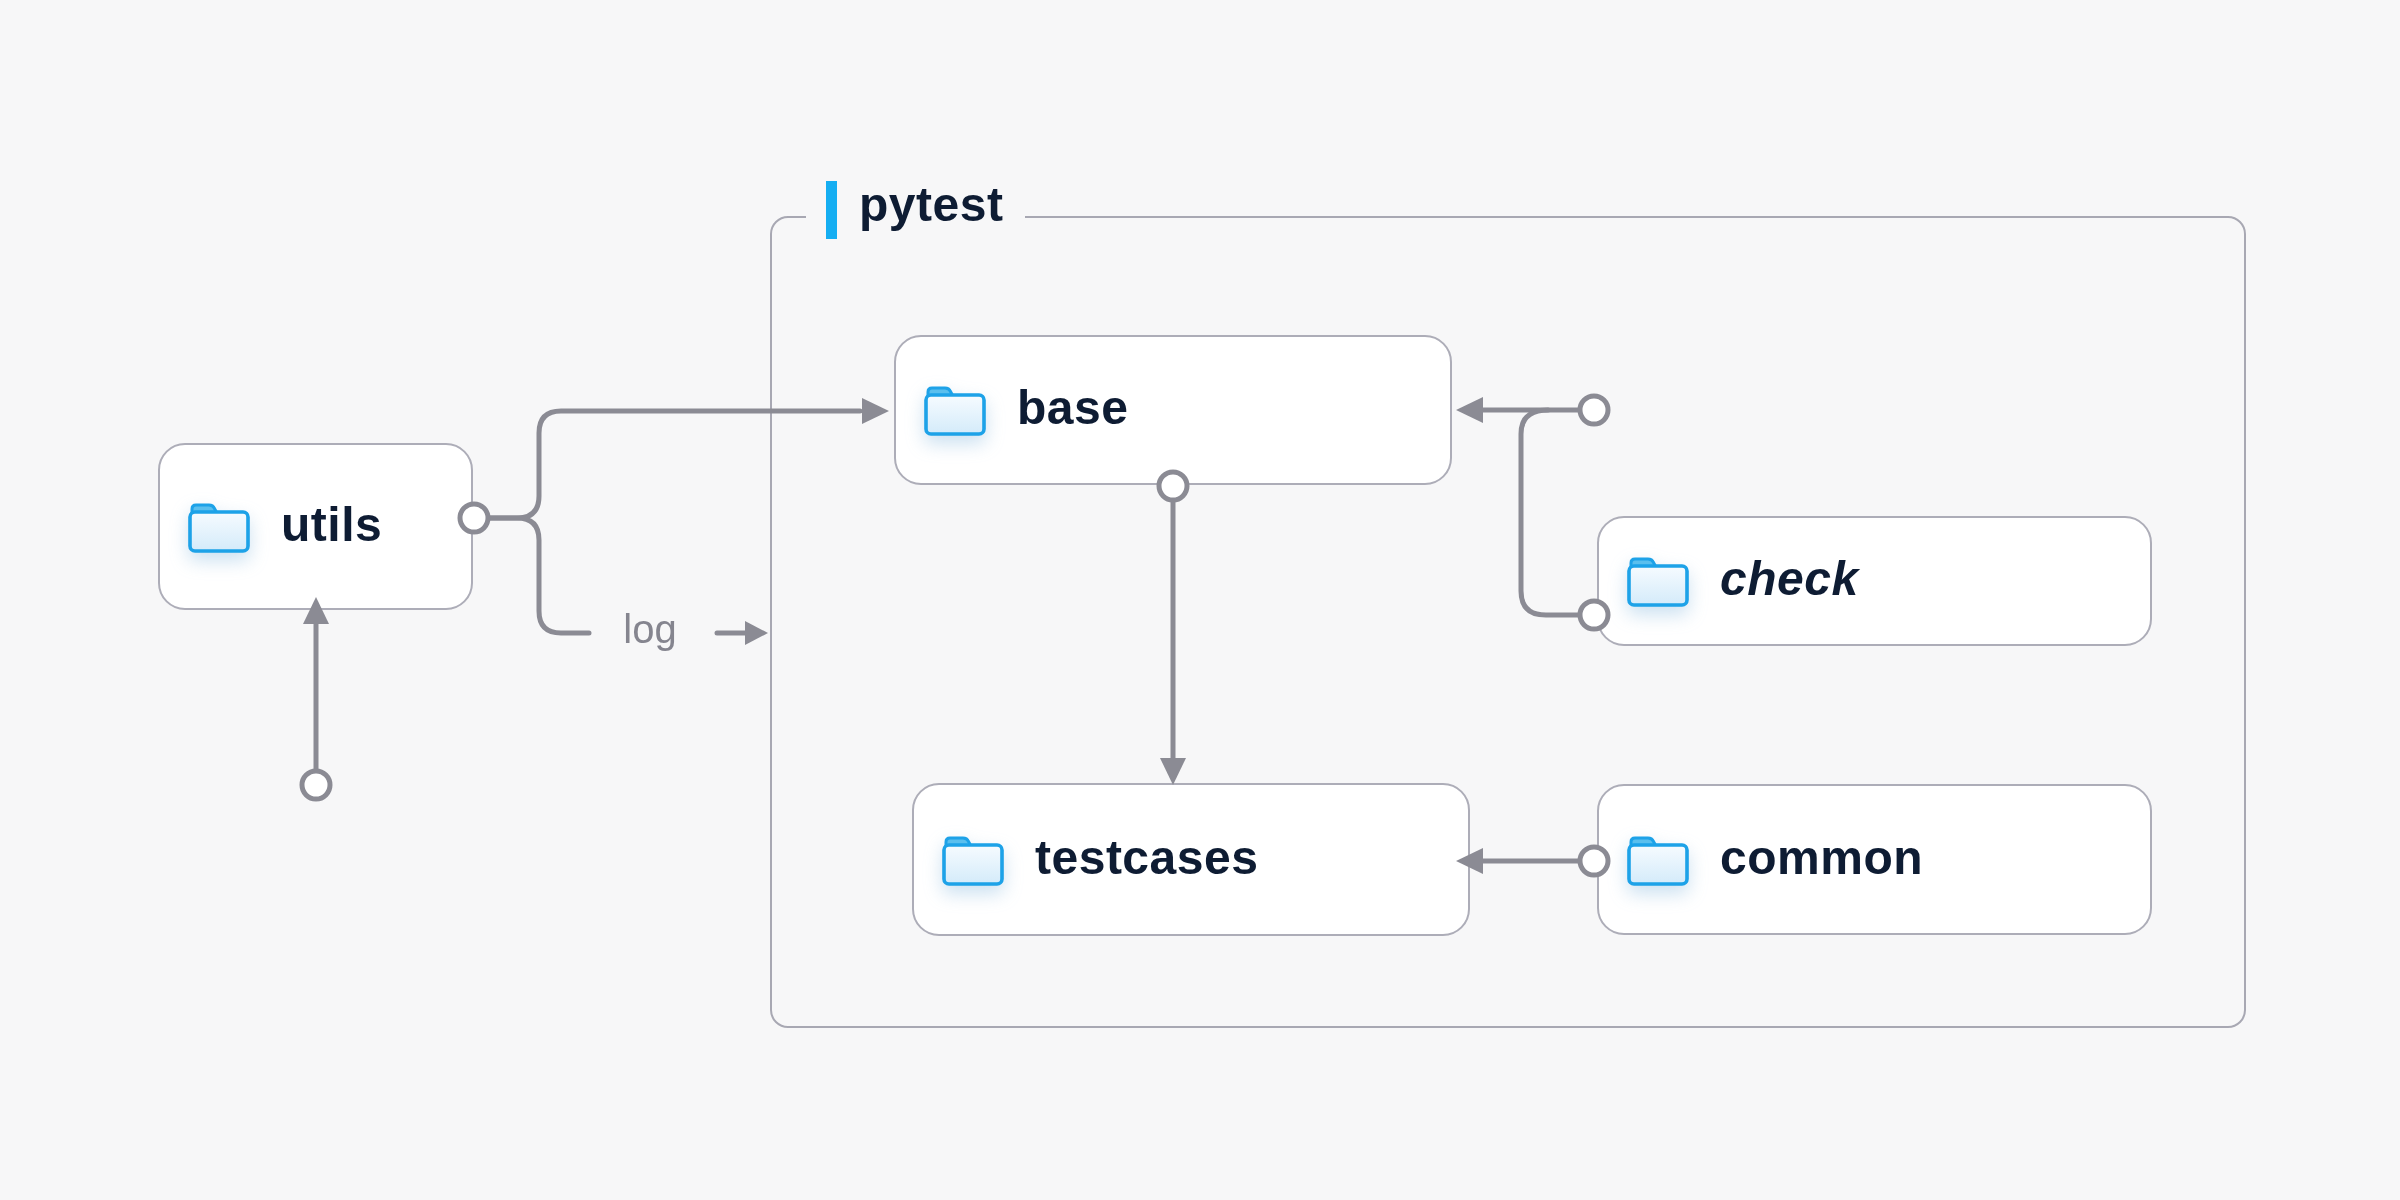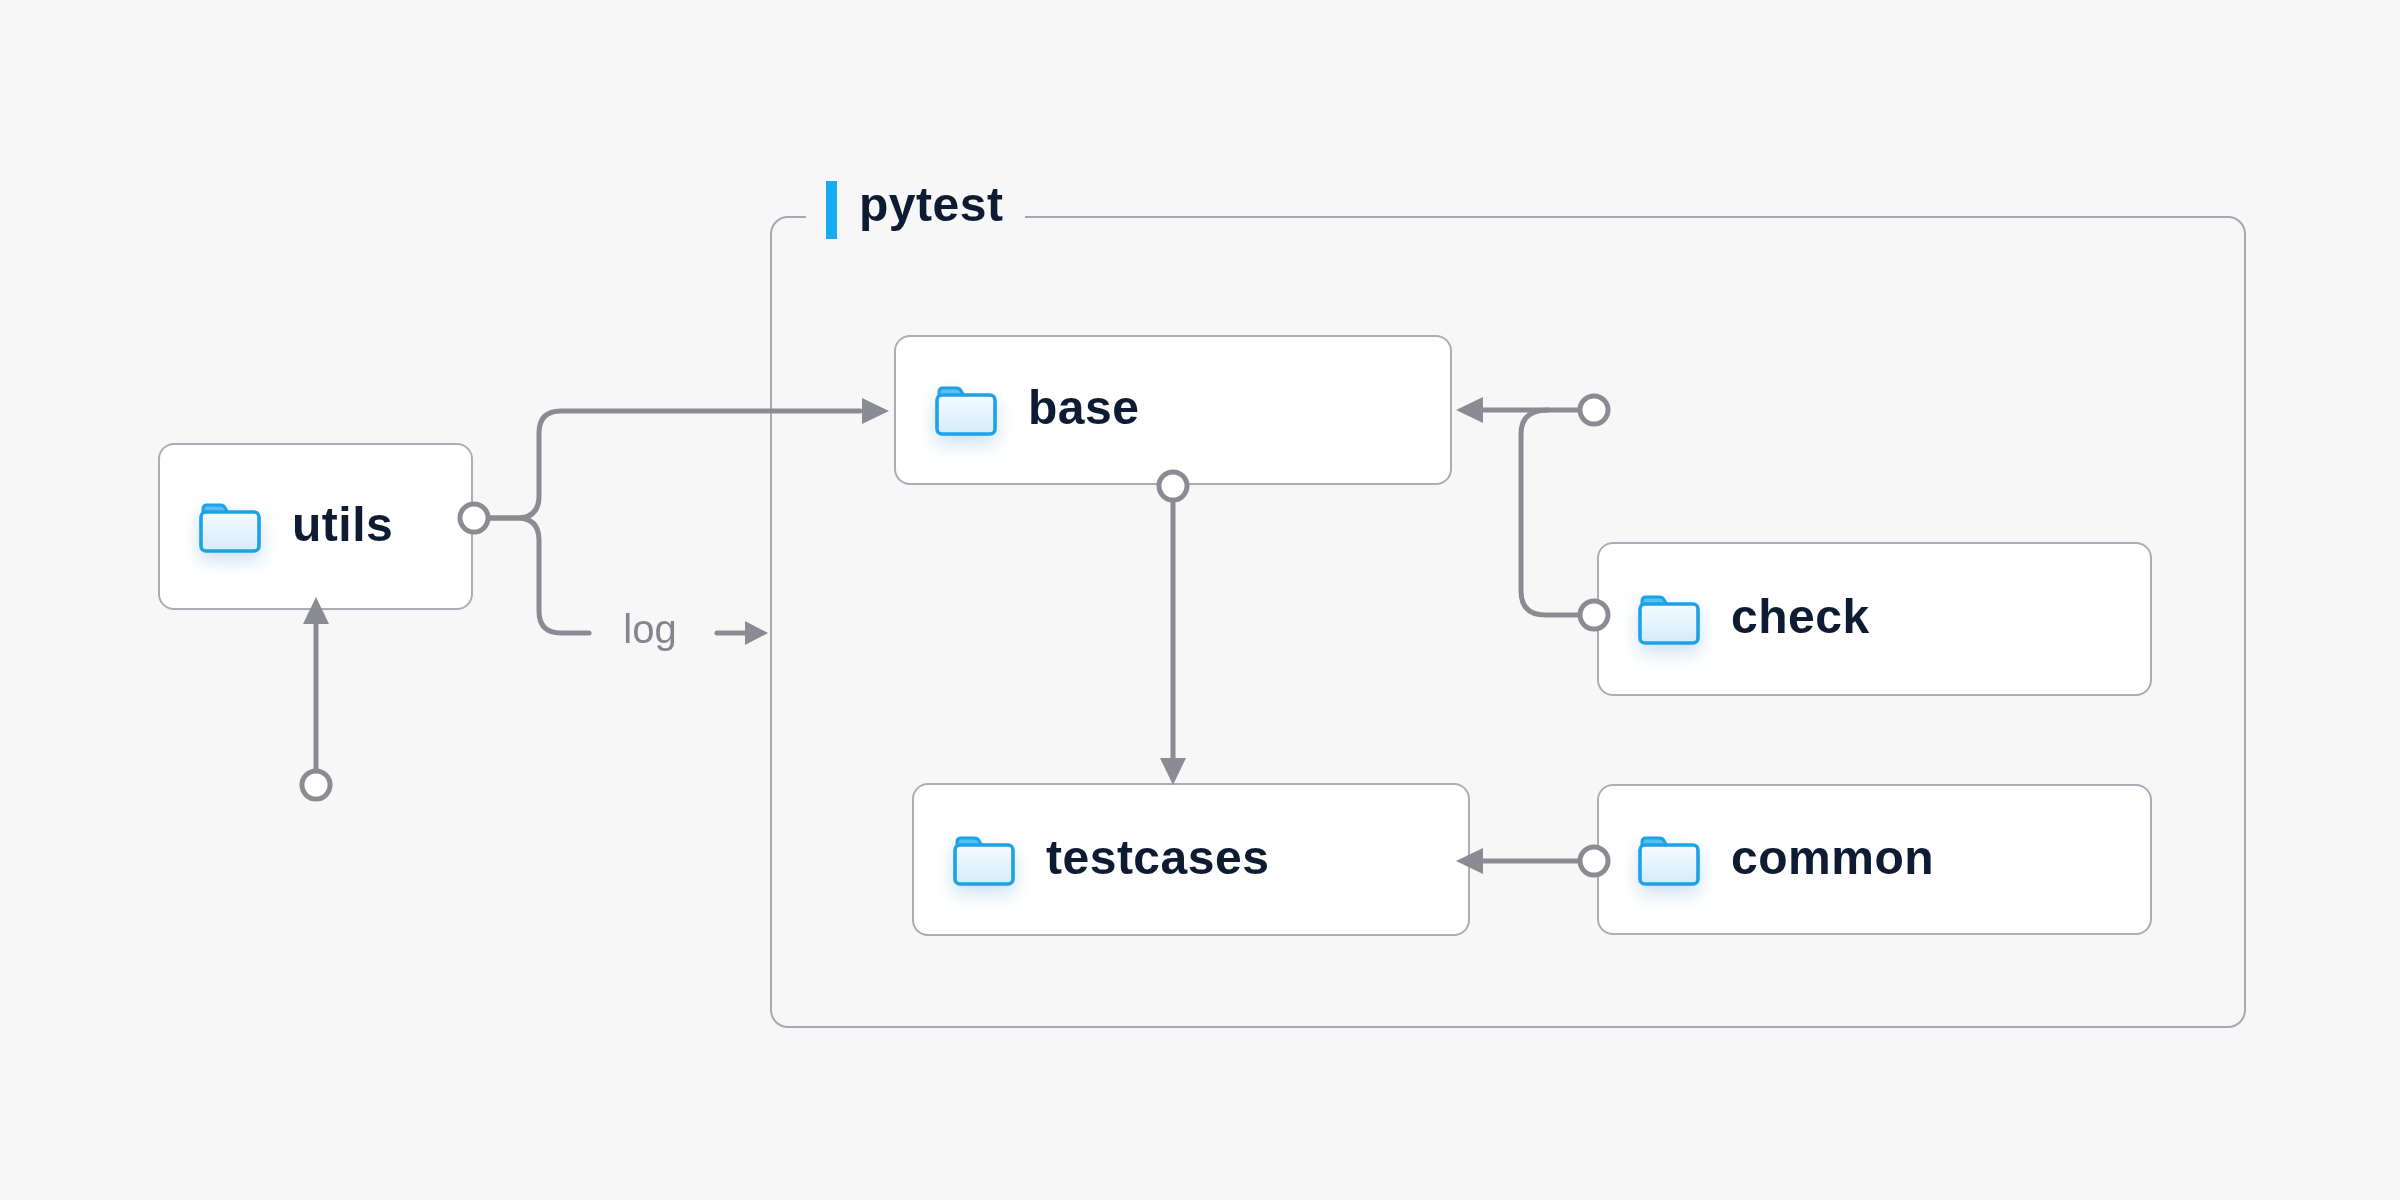--- a/index.html
+++ b/index.html
@@ -48,25 +48,25 @@
     letter-spacing: 0.5px;
     line-height: 1;
     padding-bottom: 6px;
   }
 
   
   .node {
     position: absolute;
     background: #ffffff;
     border: 2px solid #adadb8;
-    border-radius: 16px;
+    border-radius: 27px;
     box-sizing: border-box;
     display: flex;
     align-items: center;
-    padding-left: 36px;
+    padding-left: 25px;
     gap: 28px;
     z-index: 2;
   }
   .node-label {
     font-size: 48px;
     font-weight: 700;
     color: #0e1c33;
     letter-spacing: 0.5px;
     line-height: 1;
     padding-bottom: 4px;
@@ -74,21 +74,21 @@
   .folder-icon-wrap {
     width: 68px; height: 56px;
     display: flex; align-items: center; justify-content: center;
     filter: drop-shadow(0px 8px 9px rgba(110, 170, 215, 0.35));
   }
 
   #node-utils     { left: 158px;  top: 443px; width: 315px; height: 167px; }
   #node-config    { left: 158px;  top: 783px; width: 317px; height: 152px; }
   #node-base      { left: 894px;  top: 335px; width: 558px; height: 150px; }
   #node-pymilvus  { left: 1597px; top: 332px; width: 555px; height: 150px; }
-  #node-check     { left: 1597px; top: 542px; width: 555px; height: 154px; }
+  #node-check     { left: 1597px; top: 516px; width: 555px; height: 130px; font-style: italic; }
   #node-testcases { left: 894px;  top: 783px; width: 558px; height: 153px; margin-left: 18px; }
   #node-common    { left: 1597px; top: 784px; width: 555px; height: 151px; }
 
   
   .connector-layer {
     position: absolute;
     left: 0; top: 0;
     width: 2400px; height: 1200px;
     z-index: 3;
     pointer-events: none;

